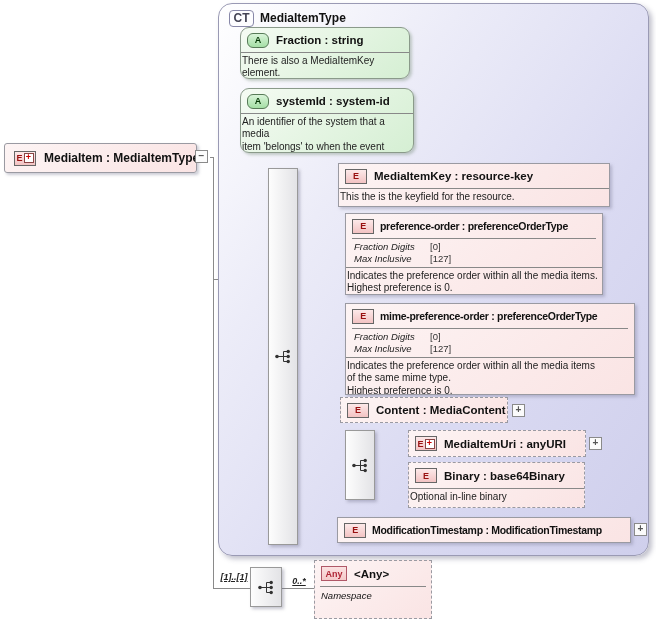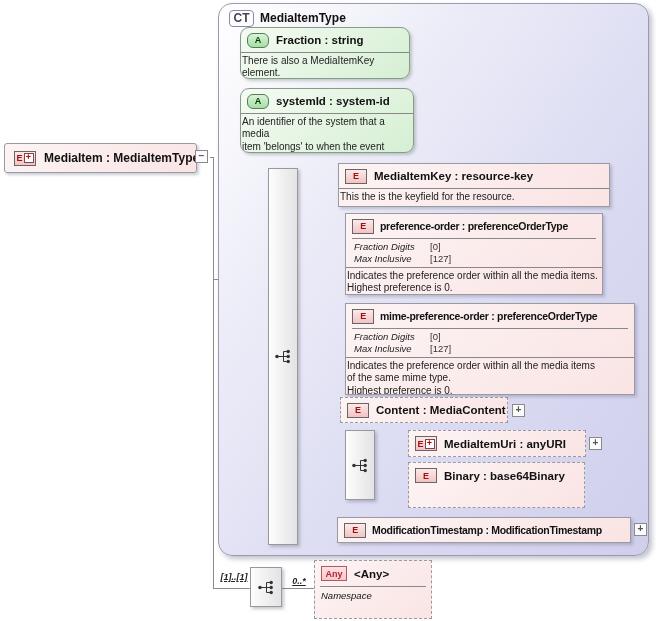--- a/index.html
+++ b/index.html
@@ -270,20 +270,21 @@
   </div>
   <div class="sq" style="left:589px;top:437px;">+</div>
 
   <div class="ebox dashed" style="left:408px;top:462px;width:177px;height:46px;">
     <div class="ehead" style="height:25px;">
       <span class="badge-e">
           <span>E</span>
         </span>
       <span>Binary : base64Binary</span>
     </div>
+    <div class="ann">Optional in-line binary</div>
   </div>
 
   <div class="ebox" style="left:337px;top:517px;width:294px;height:26px;">
     <div class="ehead fill tight">
       <span class="badge-e">
           <span>E</span>
         </span>
       <span>ModificationTimestamp : ModificationTimestamp</span>
     </div>
   </div>

